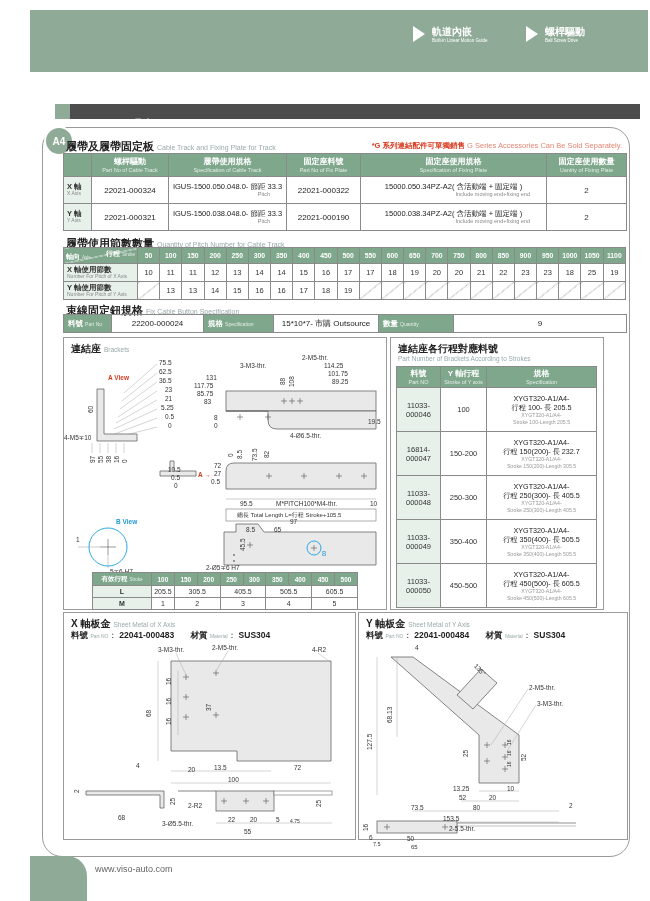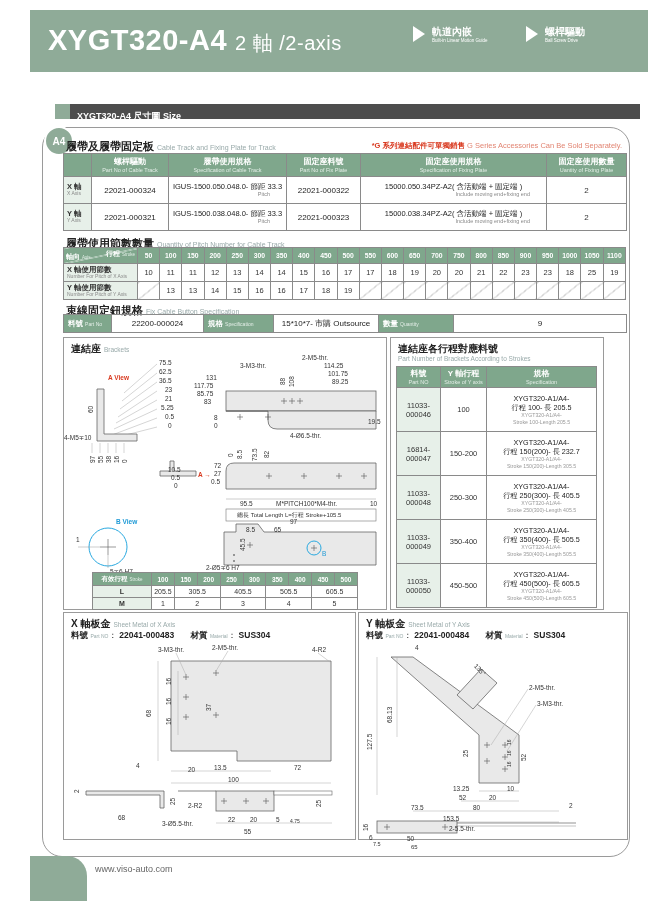--- a/index.html
+++ b/index.html
@@ -12,21 +12,21 @@
   #header .title{position:absolute;left:18px;top:14px;font-size:29px;font-weight:bold;letter-spacing:.5px;}
   #header .subtitle{font-size:20px;font-weight:normal;margin-left:8px;}
   .badge{position:absolute;top:16px;display:flex;align-items:center;}
   .tri{width:0;height:0;border-left:12px solid #fff;border-top:8px solid transparent;border-bottom:8px solid transparent;margin-right:7px;}
   .badge .bz{font-size:10px;font-weight:bold;line-height:1.15;}
   .badge .be{font-size:4.5px;line-height:1.2;}
 
   
   #secbar{left:55px;top:104px;width:585px;height:15px;background:#4d4d4d;}
   #secbar .sq{position:absolute;left:0;top:0;width:15px;height:15px;background:#8fab98;}
-  #secbar .txt{position:absolute;left:22px;top:6px;font-size:9px;font-weight:bold;color:#fff;}
+  #secbar .txt{position:absolute;left:22px;top:13px;font-size:9px;font-weight:bold;color:#fff;}
 
   
   #container{left:42px;top:127px;width:586px;height:728px;border:1px solid #9a9a9a;border-radius:20px;}
   #a4badge{left:44px;top:126px;width:26px;height:26px;border-radius:50%;background:#8fab98;border:2px solid #fff;
            color:#fff;font-size:10px;font-weight:bold;display:flex;align-items:center;justify-content:center;}
 
   .sec-title{font-size:11px;font-weight:bold;color:#222;white-space:nowrap;}
   .sec-title .en{font-size:7px;font-weight:normal;color:#9aa;margin-left:3px;}
   #note{font-size:7.5px;color:#d93a20;font-weight:bold;text-align:right;}
   #note .en{font-weight:normal;color:#e28573;}
@@ -110,23 +110,20 @@
   #yDraw{left:2px;top:32px;width:264px;height:192px;}
 
   
   #footShape{left:30px;top:856px;width:57px;height:45px;background:#8fab98;border-radius:0 20px 0 0;}
   #footText{left:95px;top:864px;font-size:9px;font-weight:normal;color:#666;}
 </style>
 </head>
 <body>
 
 <div class="abs" id="header">
-  <div class="title">
-    <span>XYGT320-A4</span><span class="subtitle">2 軸 /2-axis</span>
-  </div>
   <div class="badge" style="left:383px;">
     <span class="tri"></span>
     <span>
         <div class="bz">軌道內嵌</div>
           <div class="be">Built-in Linear Motion Guide</div>
       </span>
   </div>
   <div class="badge" style="left:496px;">
     <span class="tri"></span>
     <span>
@@ -206,21 +203,21 @@
   <tr>
     <td class="ax">
           <div class="axz">Y 軸</div>
           <div class="axe">Y Axis</div>
         </td>
     <td class="pn">22021-000321</td>
     <td class="sp">
           <div class="m">IGUS-1500.038.048.0- 節距 33.3</div>
           <div class="sub">Pitch</div>
         </td>
-    <td class="pn">22021-000323</td>
+    <td class="pn">22021-000190</td>
     <td class="sp">
           <div class="m">15000.038.34PZ-A2( 含活動端 + 固定端 )</div>
           <div class="sub">Include moving end+fixing end</div>
         </td>
     <td class="qty">2</td>
   </tr>
   </tbody>
 </table>
 
 <div class="abs sec-title" style="left:66px;top:236px;">

